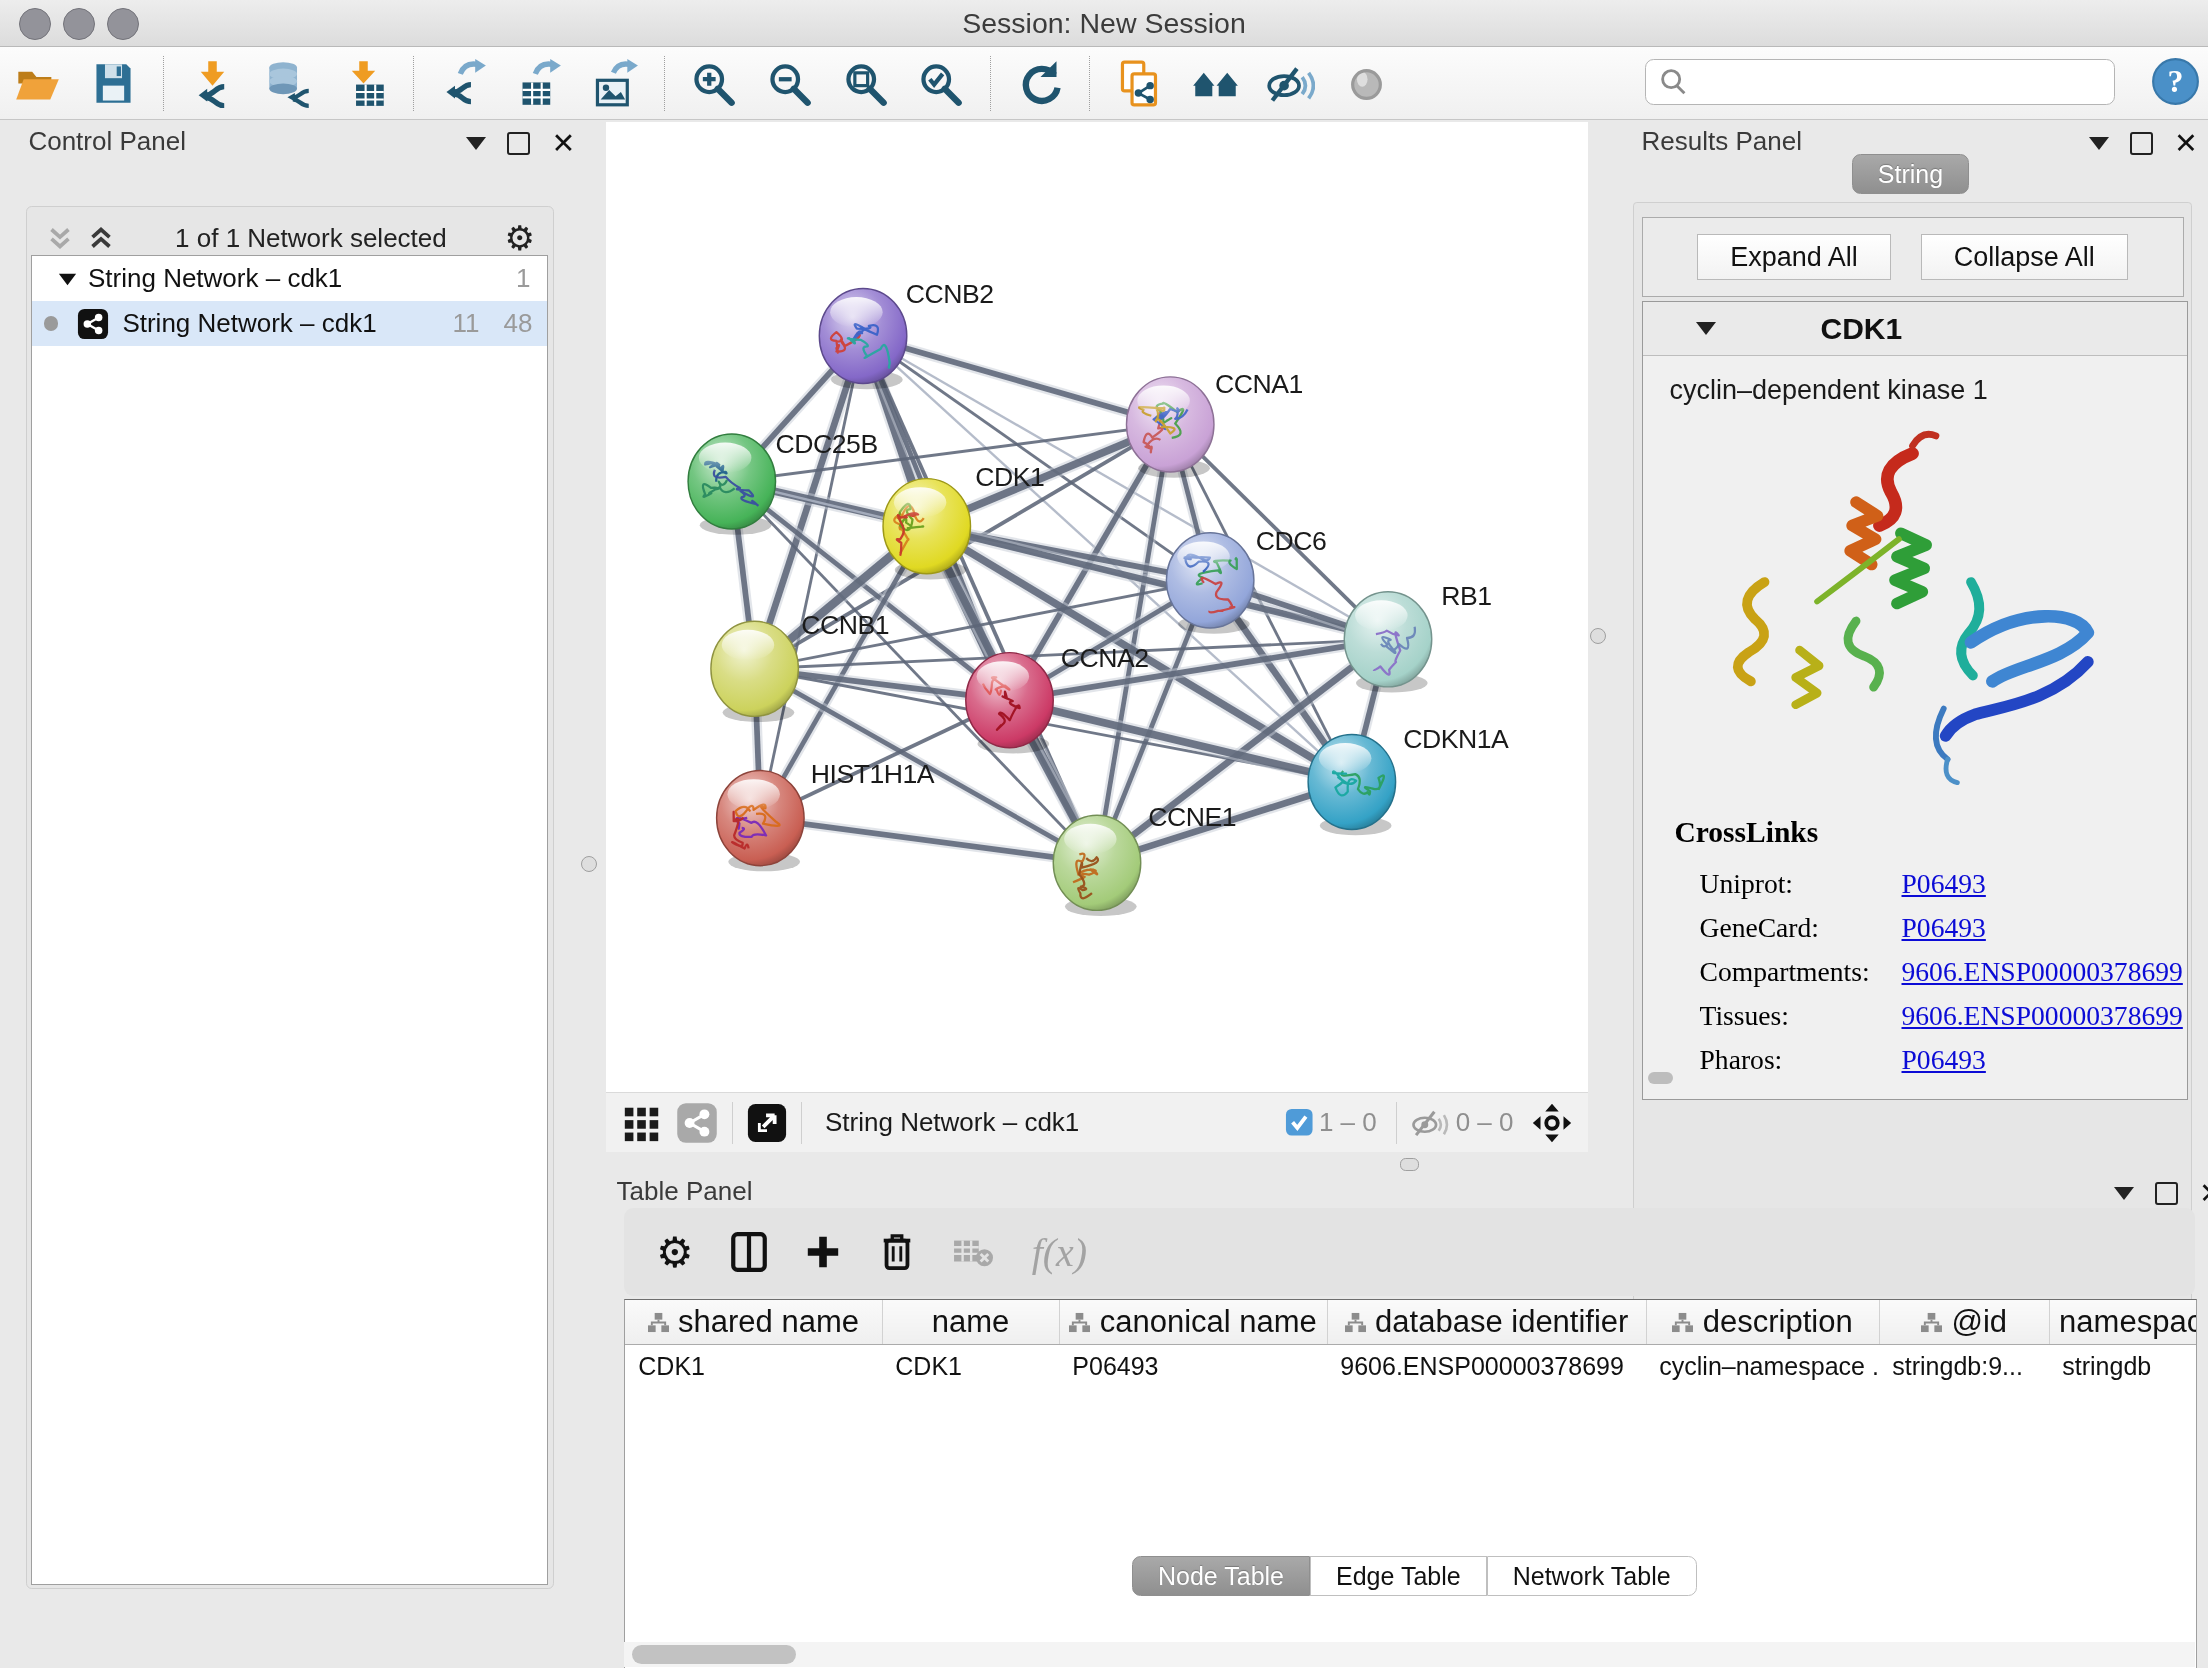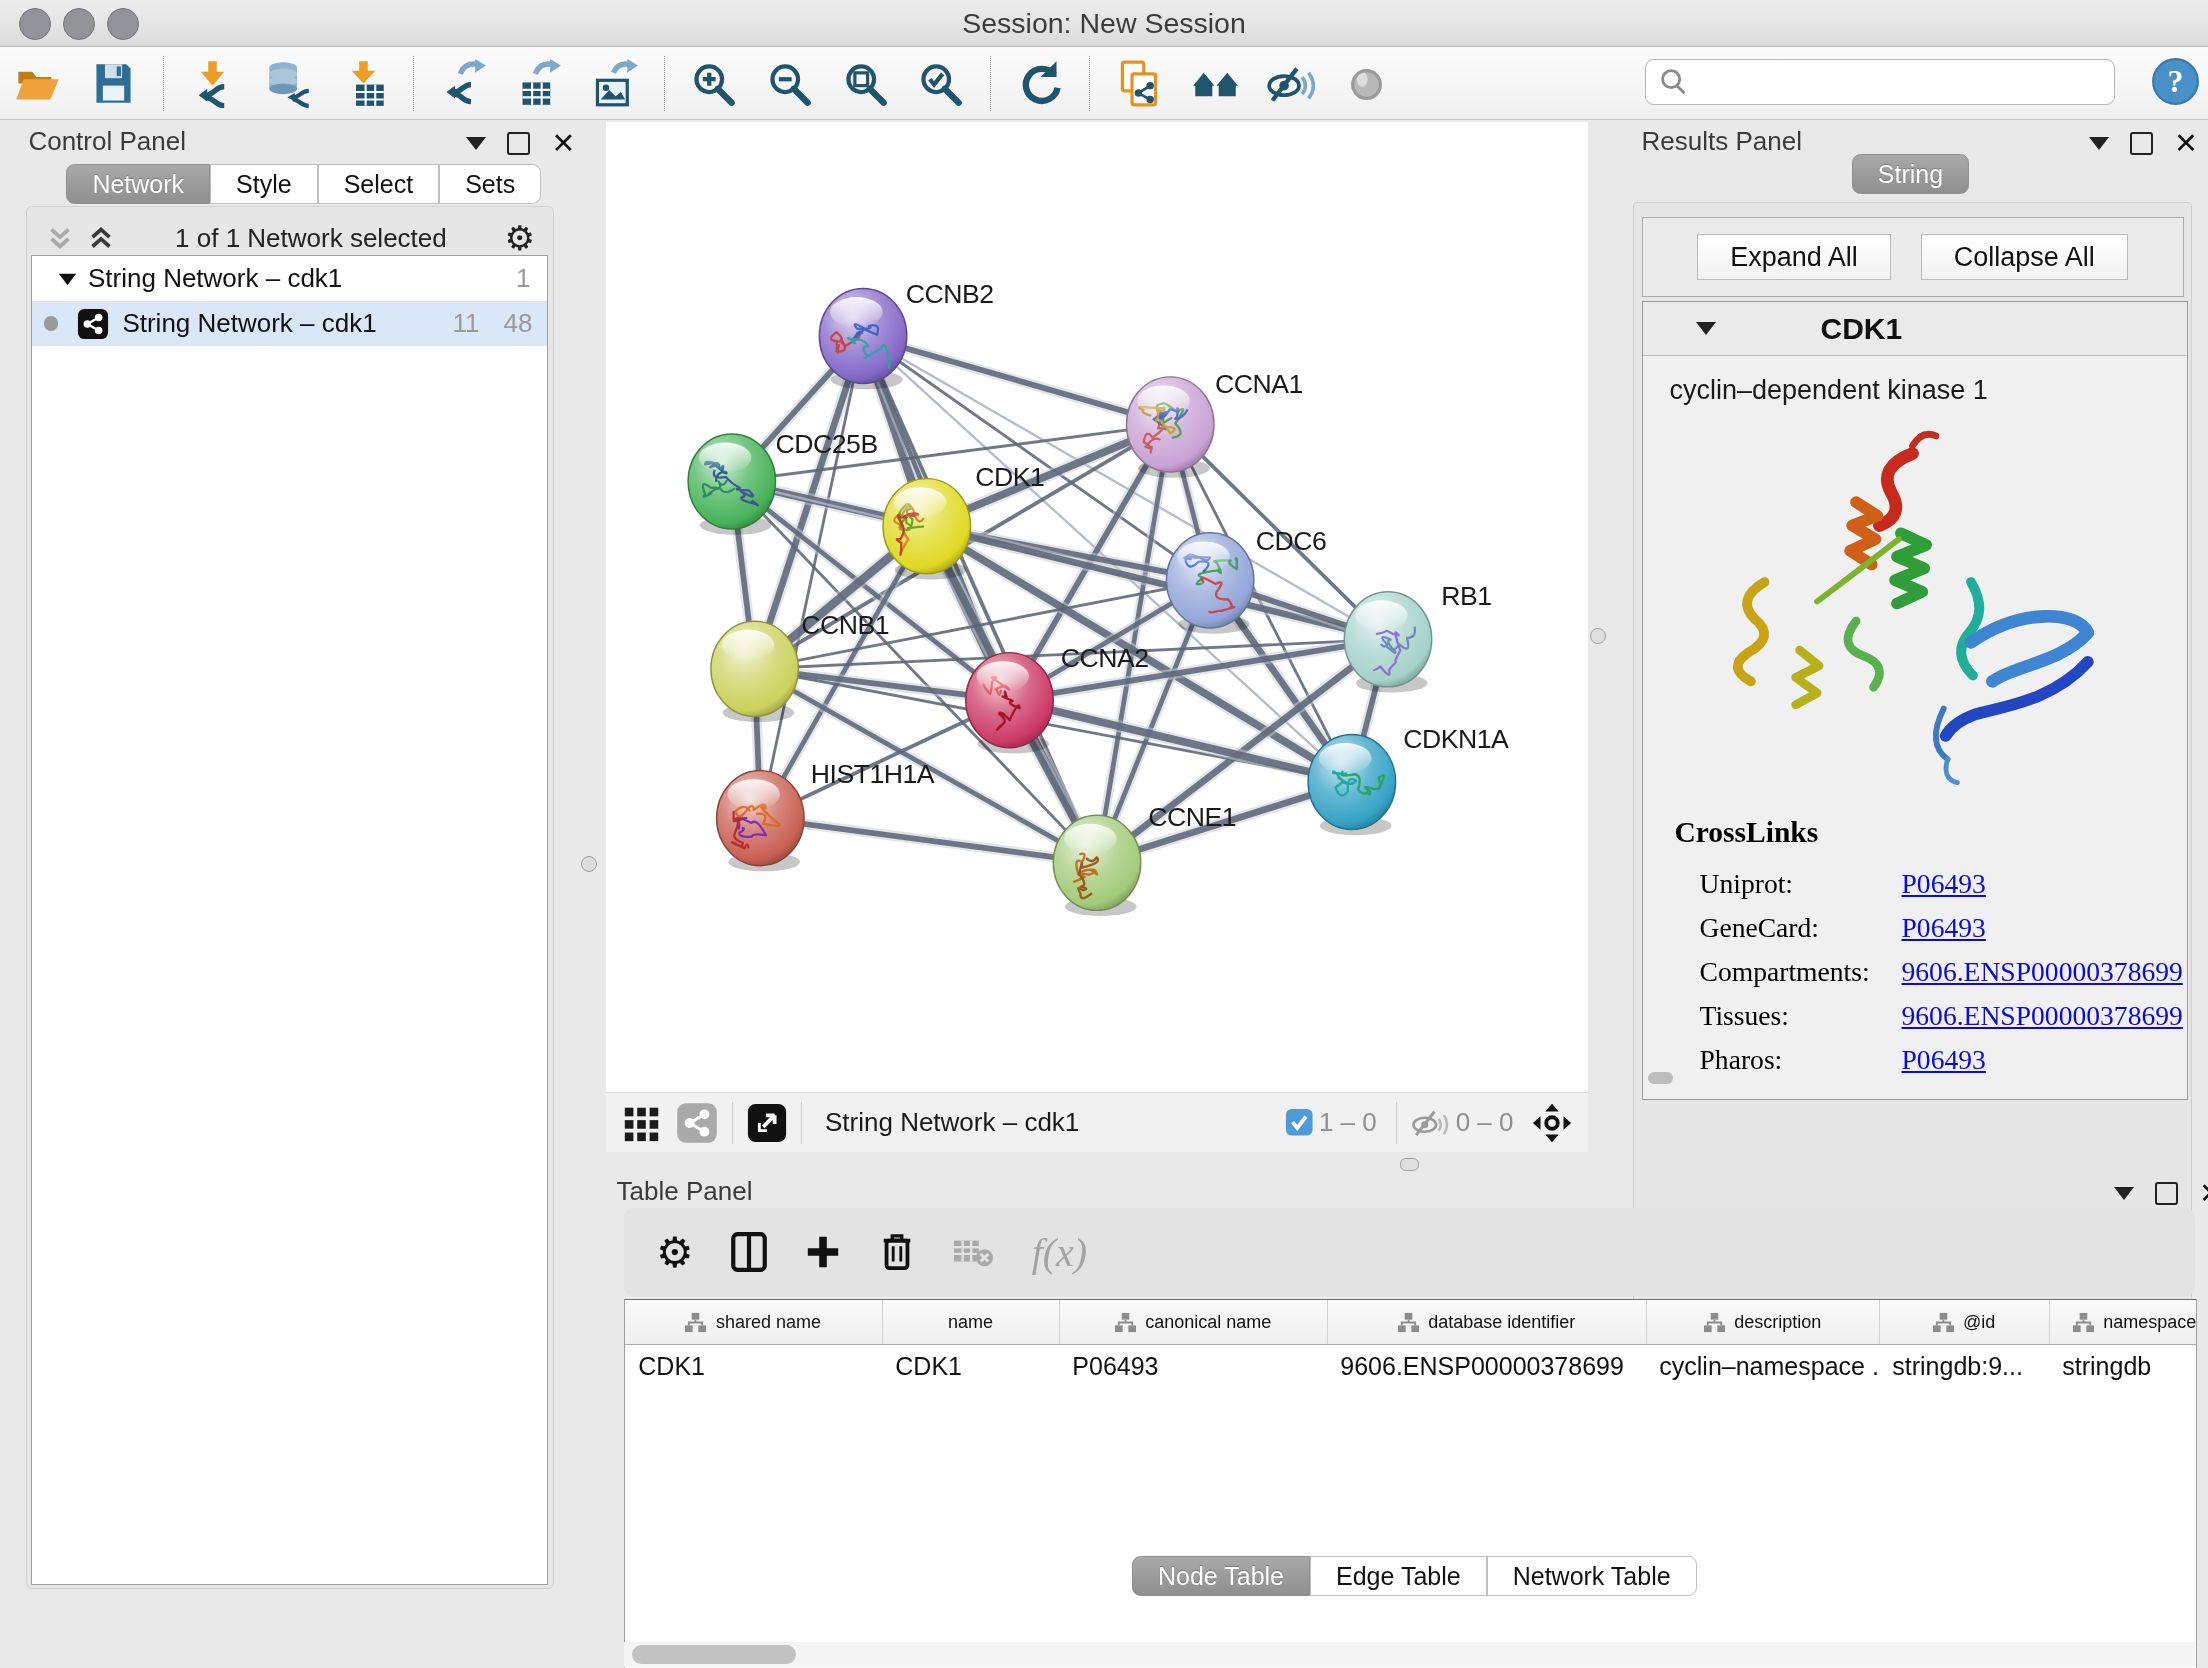--- a/index.html
+++ b/index.html
@@ -74,21 +74,21 @@
   .cl-link{color:#0b0bd6;text-decoration:underline;cursor:pointer;}
   #rp-thumb{position:absolute;left:5.7px;top:770px;width:25px;height:12.4px;border-radius:6.7px;background:#bdbdbd;}
   
   #tpanel{position:absolute;left:609px;top:1172px;width:1600px;height:438px;}
   #tp-toolbar{position:absolute;left:15px;top:36px;width:1571px;height:88px;background:#e3e3e3;
     border-radius:9.5px;display:flex;align-items:center;gap:36px;padding-left:32px;box-sizing:border-box;}
   #tp-table{position:absolute;left:15px;top:127px;width:1571px;height:436px;background:#fff;
     border:1px solid #9f9f9f;border-top:1.9px solid #6e6e6e;border-bottom:1.9px solid #6e6e6e;overflow:hidden;}
   table{border-collapse:collapse;width:100%;table-layout:fixed;}
   th{height:42px;background:linear-gradient(#fafafa,#efefef);border-bottom:1px solid #ababab;
-    border-right:1px solid #d2d2d2;font-size:18px;font-weight:normal;color:#111;text-align:right;}
+    border-right:1px solid #d2d2d2;font-size:31px;font-weight:normal;color:#111;text-align:right;}
   th .thwrap{display:flex;align-items:center;justify-content:center;gap:9.5px;overflow:hidden;white-space:nowrap;}
   td{height:40px;font-size:25px;color:#111;padding-left:13.3px;white-space:nowrap;overflow:hidden;}
   #tp-hscroll{position:absolute;left:15px;top:470px;width:1571px;height:25px;background:#f4f4f4;}
   #tp-hthumb{position:absolute;left:7.6px;top:2.9px;width:164px;height:19px;border-radius:9.5px;background:#c2c2c2;}
   #tp-tabs{position:absolute;left:523px;top:384px;display:flex;}
   
   #statusbar{position:absolute;left:0;top:1612px;width:2208px;height:56px;background:#ebebeb;
     border-top:1px solid #d2d2d2;}
   .sb-btn{position:absolute;top:6.7px;height:44px;background:linear-gradient(#ffffff,#f3f3f3);
     border:1.9px solid #ababab;display:flex;align-items:center;justify-content:center;cursor:pointer;}
@@ -224,26 +224,20 @@
     <text x="23" y="33" font-size="30" font-weight="bold" fill="#fff" text-anchor="middle" font-family="Liberation Serif,serif">?</text>
     </svg>
 
   <div id="cpanel">
     <span class="panel-title" style="position:absolute;left:17px;top:3.8px">Control Panel</span>
     <div class="panel-ctrls" style="left:455px;top:9.5px">
       <div class="pc-tri"></div>
       <div class="pc-float"></div>
       <div class="pc-close">✕</div>
     </div>
-    <div id="cp-tabs">
-        <div class="tab first active">Network</div>
-        <div class="tab">Style</div>
-        <div class="tab">Select</div>
-        <div class="tab last">Sets</div>
-      </div>
     <div id="cp-gray" class="graybox"></div>
     <div id="cp-statusrow">
       <svg width="32" height="32" viewBox="0 0 34 34" style="margin-left:13.3px">
         <path d="M8 8l9 8 9-8M8 18l9 8 9-8" stroke="#a9a9a9" stroke-width="4" fill="none"></path>
         </svg>
       <svg width="32" height="32" viewBox="0 0 34 34" style="margin-left:9.5px">
         <path d="M8 26l9-8 9 8M8 16l9-8 9 8" stroke="#3a3a3a" stroke-width="4" fill="none"></path>
         </svg>
       <div id="cp-status">1 of 1 Network selected</div>
       <span style="font-size:34px;color:#222;margin-right:13.3px">⚙</span>

